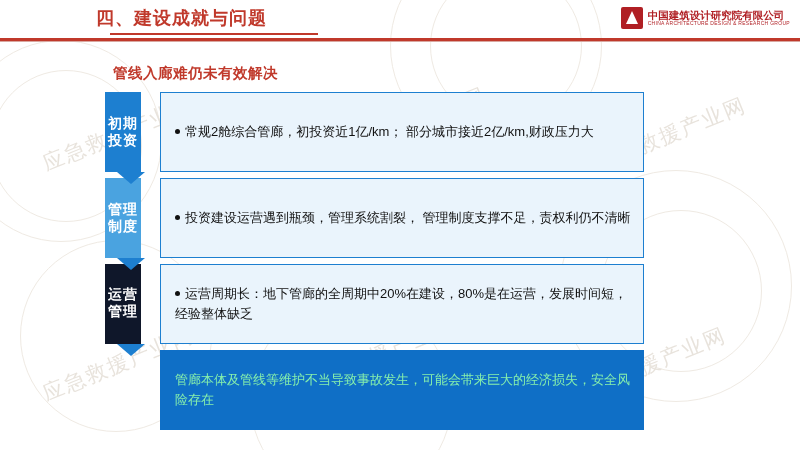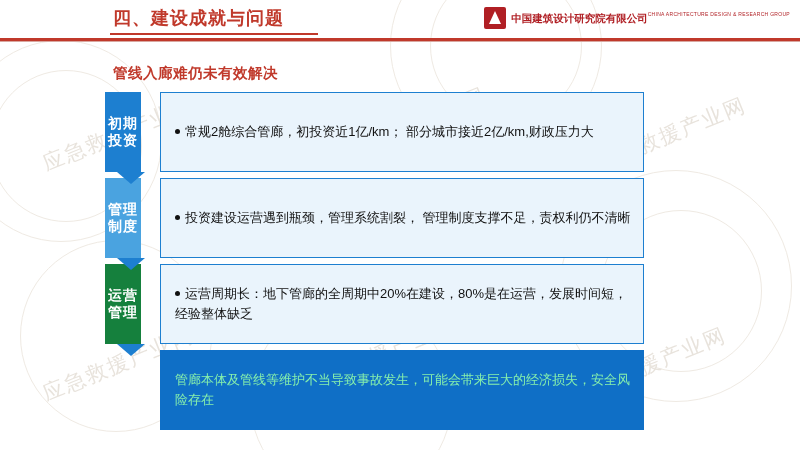--- a/index.html
+++ b/index.html
@@ -57,21 +57,21 @@
   .header-rule-thin {
     position: absolute;
     left: 0;
     top: 41px;
     width: 800px;
     height: 1px;
     background: #d9a7a0;
   }
   .title-block {
     position: absolute;
-    left: 113px;
+    left: 96px;
     top: 6px;
     display: flex;
     align-items: center;
   }
   .title-text {
     color: #c0392b;
     font-size: 18px;
     font-weight: bold;
     letter-spacing: 1px;
     font-family: "Liberation Sans", sans-serif;
@@ -104,23 +104,22 @@
     position: absolute;
     left: 50%;
     top: 4px;
     transform: translateX(-50%);
     border-left: 6px solid transparent;
     border-right: 6px solid transparent;
     border-bottom: 13px solid #ffffff;
   }
   .logo-names {
     display: flex;
-    flex-direction: row;
+    flex-direction: column;
     line-height: 1.15;
-    text-align: center;
   }
   .logo-cn {
     color: #b01f24;
     font-size: 10.5px;
     font-weight: bold;
     white-space: nowrap;
   }
   .logo-en {
     color: #b01f24;
     font-size: 5px;
@@ -164,21 +163,21 @@
     font-size: 14px;
     font-weight: bold;
     display: flex;
     flex-direction: column;
     align-items: center;
     justify-content: center;
     line-height: 1.25;
     letter-spacing: 1px;
   }
   .tag.light { background: #4aa3e0; }
-  .tag.lighter { background: #15803d; }
+  .tag.lighter { background: #0f172a; font-family: Liberation Mono, monospace; }
   .tag.dark { background: #1d7fd0; }
   .box {
     position: absolute;
     left: 160px;
     top: 0;
     width: 484px;
     height: 80px;
     border: 1.5px solid #1d7fd0;
     background: #eaf4fc;
     box-sizing: border-box;

